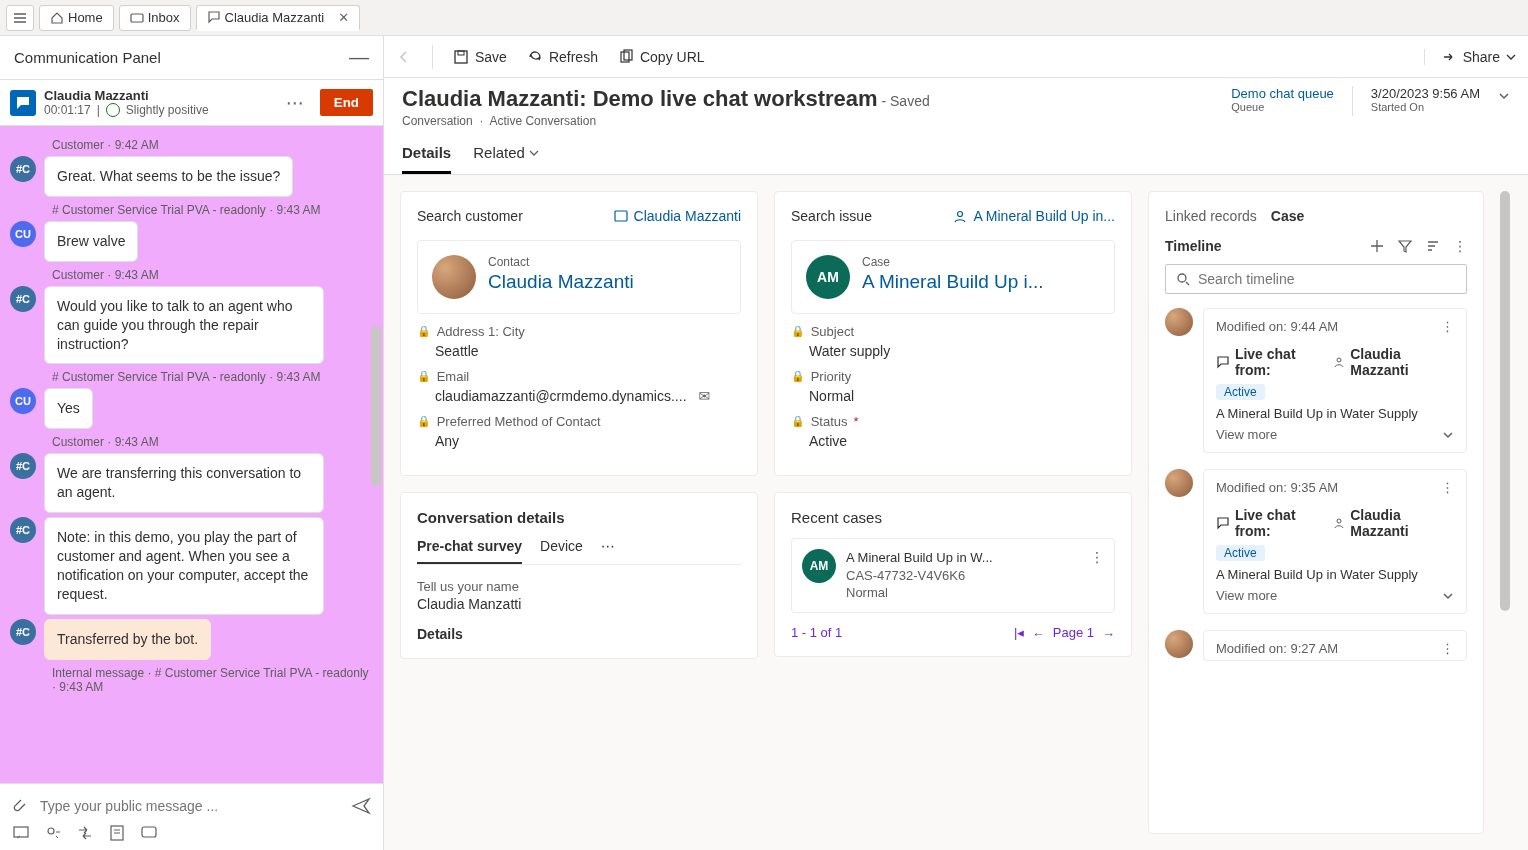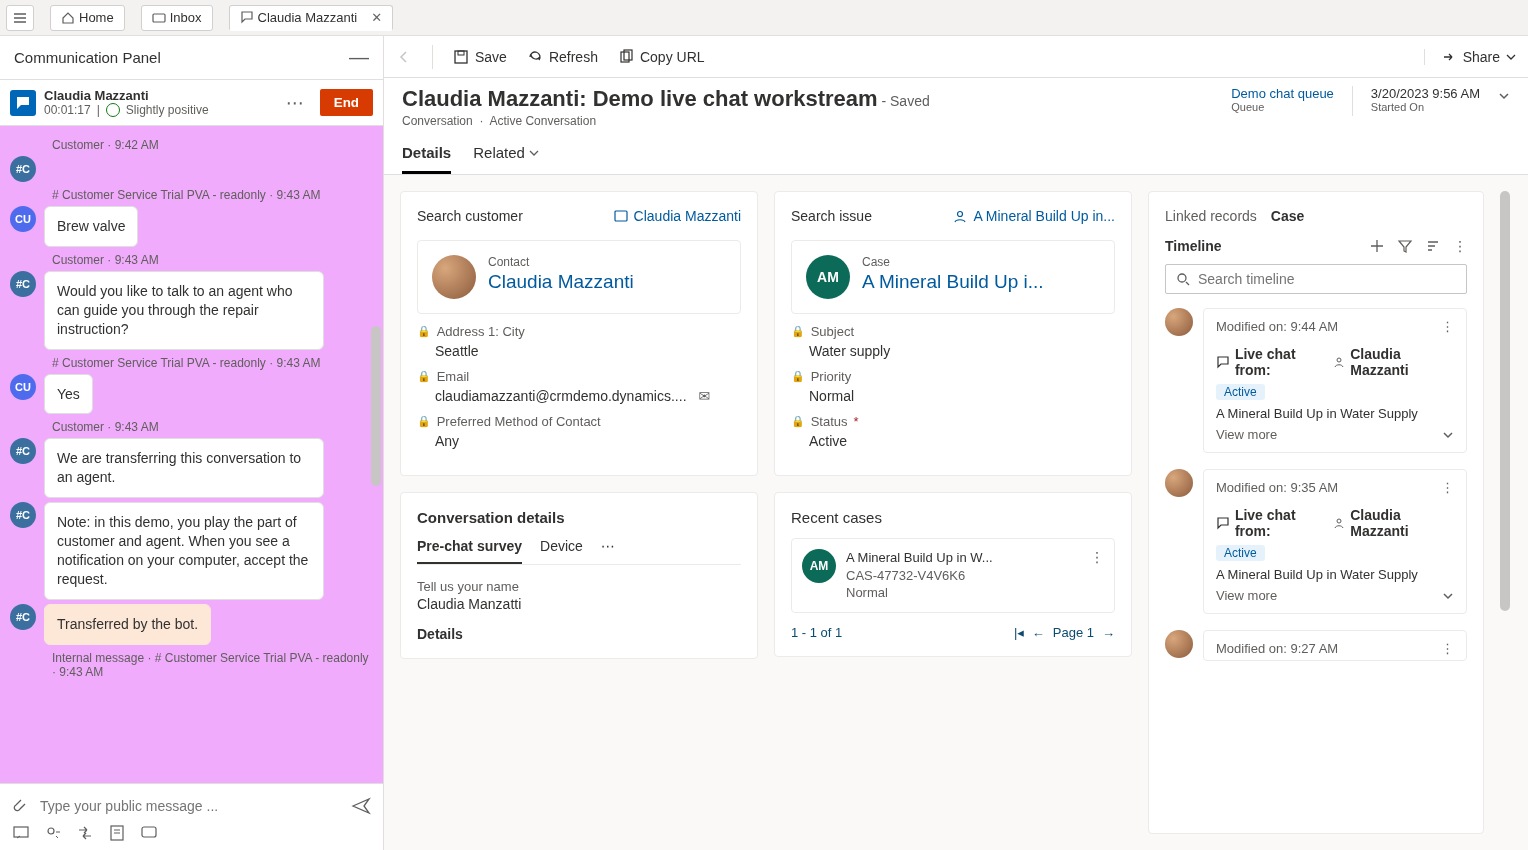--- a/index.html
+++ b/index.html
@@ -1,17 +1,17 @@
 <!DOCTYPE html>
 <html><head>
 <meta charset="utf-8">
 <style>
 * { box-sizing: border-box; margin: 0; padding: 0; font-family: "Segoe UI", Arial, sans-serif; }
 body { background: #f5f5f5; width: 1528px; height: 850px; overflow: hidden; font-size: 14px; color: #323130; }
-.topbar { height: 36px; background: #f3f2f1; border-bottom: 1px solid #e1dfdd; display: flex; align-items: center; padding: 0 6px; gap: 16px; }
+.topbar { height: 36px; background: #f3f2f1; border-bottom: 1px solid #e1dfdd; display: flex; align-items: center; padding: 0 6px; gap: 5px; }
 .tb-btn { display: flex; align-items: center; gap: 4px; background: #fff; border: 1px solid #d2d0ce; border-radius: 3px; height: 26px; padding: 0 10px; cursor: pointer; font-size: 13px; }
 .tab-active { background: #fff; border-bottom: 2px solid #fff; }
 .tab-x { margin-left: 10px; color: #666; }
 .layout { display: flex; height: calc(100% - 36px); }
 .left-pane { width: 384px; border-right: 1px solid #e1dfdd; background: #f0abfc; display: flex; flex-direction: column; }
 .comm-header { display: flex; align-items: center; justify-content: space-between; padding: 10px 14px; border-bottom: 1px solid #e1dfdd; background:#fff; }
 .comm-header .title { font-size: 15px; color: #323130; }
 .session-row { display: flex; align-items: center; padding: 8px 10px; gap: 8px; border-bottom: 1px solid #e1dfdd; background:#fff;}
 .chat-icon { width: 26px; height: 26px; background: #0067b8; border-radius: 3px; display: flex; align-items: center; justify-content: center; color: #fff; font-size: 14px; }
 .sess-name { font-weight: 600; font-size: 13px;}
@@ -62,21 +62,21 @@
 .lock { color:#a19f9d; font-size:11px;}
 .req { color:#a4262c;}
 .section-title { font-size:15px; font-weight:600; margin-bottom:12px;}
 .sub-tabs { display:flex; gap:18px; border-bottom:1px solid #edebe9; margin-bottom:14px;}
 .sub-tabs span { padding:0 0 8px; cursor:pointer; font-size:14px;}
 .sub-tabs span.active { border-bottom:2px solid #323130; font-weight:600;}
 .kv .k { font-size:13px; color:#605e5c; margin-bottom:2px;}
 .kv .v { font-size:14px; margin-bottom:14px;}
 .case-item { display:flex; gap:10px; padding:10px 0; border-bottom:1px solid #f3f2f1;}
 .case-txt > div { font-size:13px; line-height:1.35; overflow:hidden; text-overflow:ellipsis; white-space:nowrap;}
-.pager { display:flex; align-items:center; justify-content:space-between; padding-top:12px; font-size:13px; color:#0c4a6e;}
+.pager { display:flex; align-items:center; justify-content:space-between; padding-top:12px; font-size:13px; color:#6d28d9;}
 .pager-ctrls { display:flex; gap:8px; align-items:center;}
 .linked-head { display:flex; align-items:center; gap:14px; margin-bottom:14px;}
 .linked-head .cur { font-weight:600; color:#323130;}
 .tl-head { display:flex; align-items:center; margin:6px 0 10px;}
 .tl-tools { margin-left:auto; display:flex; gap:12px; color:#605e5c;}
 .tl-search { display:flex; align-items:center; gap:8px; border:1px solid #c8c6c4; border-radius:2px; padding:6px 10px; color:#605e5c; margin-bottom:6px;}
 .tl-search input { border:none; outline:none; flex:1; font-size:14px;}
 .tl-note { display:flex; align-items:center; gap:10px; padding:8px 4px; color:#605e5c; border-bottom:1px solid #edebe9; margin-bottom:10px;}
 .tl-item { display:flex; gap:10px; padding:8px 0;}
 .tl-card { flex:1; border:1px solid #edebe9; border-radius:4px; padding:10px 12px;}
@@ -141,20 +141,21 @@
         </div>
       </div>
       <span class="sess-more">⋯</span>
       <button class="end-btn">End</button>
     </div>
 
     <div class="chat-scroll" style="position:relative;">
       <div class="msg-meta">Customer · 9:42 AM</div>
       <div class="msg-row">
           <div class="avatar-sm">#C</div>
+          <div class="bubble">Great. What seems to be the issue?</div>
         </div>
 
       <div class="msg-meta"># Customer Service Trial PVA - readonly · 9:43 AM</div>
       <div class="msg-row">
           <div class="avatar-sm avatar-cu">CU</div>
           <div class="bubble">Brew valve</div>
         </div>
 
       <div class="msg-meta">Customer · 9:43 AM</div>
       <div class="msg-row">

